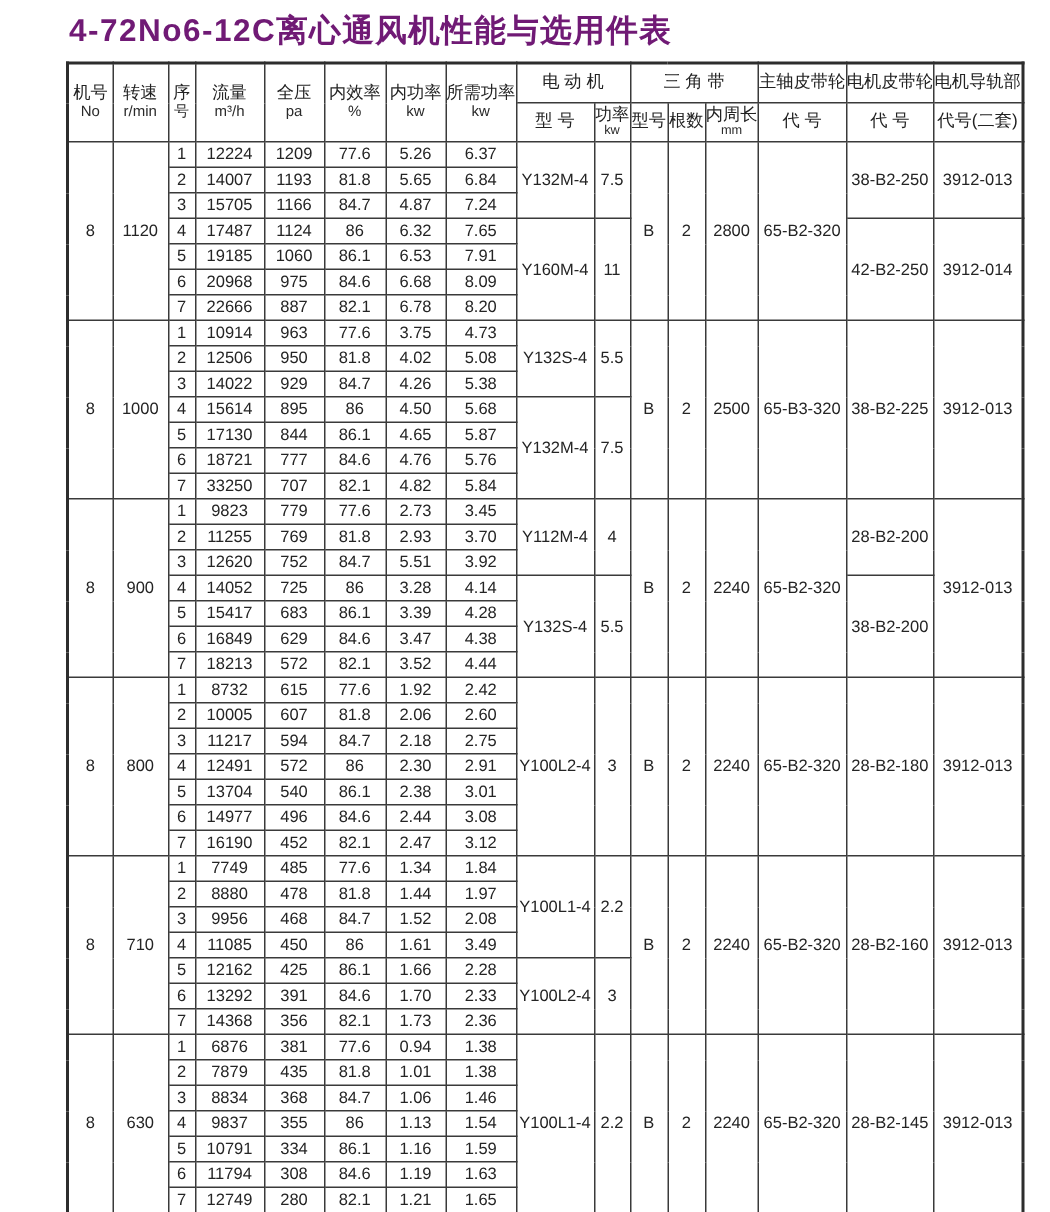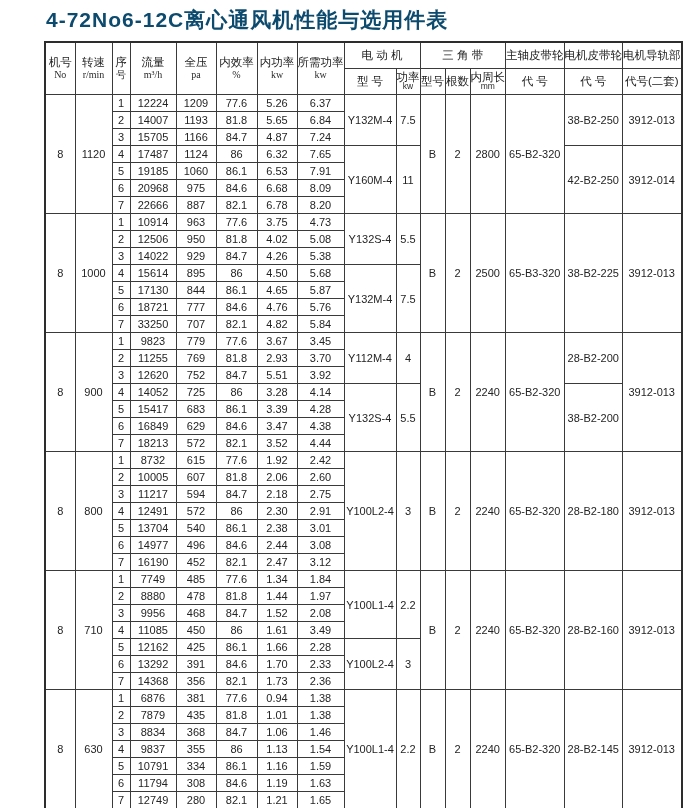--- a/index.html
+++ b/index.html
@@ -3,34 +3,34 @@
 <meta charset="utf-8">
 <style>
   html,body{margin:0;padding:0;background:#ffffff;}
   body{
     width:700px;height:808px;overflow:hidden;
     font-family:"Liberation Sans","DejaVu Sans",sans-serif;
     color:#1c1c1c;
   }
   .page-title{
     font-size:21px;font-weight:bold;letter-spacing:1px;
-    margin:6px 0 7px 46px;color:#0c4a6e;
+    margin:6px 0 7px 46px;color:#701a75;
   }
   table.spec{
     border-collapse:collapse;margin-left:44px;table-layout:fixed;
     border:2px solid #2d2d2d;
   }
   .spec th,.spec td{
     border:1px solid #3a3a3a;text-align:center;vertical-align:middle;
     padding:0;font-weight:normal;overflow:hidden;white-space:nowrap;
   }
   .spec thead th{font-size:11.5px;line-height:1.2;height:25px;color:#222;}
   .spec thead .two-line{line-height:1.15;}
   .spec tbody td{font-size:11px;height:16px;line-height:16px;color:#242424;}
-  .unit{display:block;font-size:10px;color:#2a2a2a;font-family:Liberation Serif, serif;}
+  .unit{display:block;font-size:10px;color:#2a2a2a;}
   .unit-sm{display:block;font-size:8.5px;margin-top:-2px;color:#2a2a2a;}
   
   col.c-machine{width:30px}  col.c-speed{width:37px}   col.c-seq{width:18px}
   col.c-flow{width:46px}     col.c-press{width:40px}   col.c-eff{width:41px}
   col.c-ipow{width:40px}     col.c-rpow{width:47px}    col.c-mmodel{width:52px}
   col.c-mpow{width:20px}     col.c-btype{width:25px}   col.c-bcount{width:25px}
   col.c-blen{width:33px}     col.c-mainp{width:58px}   col.c-motp{width:56px}
   col.c-rail{width:56px}
 </style>
 </head>
@@ -253,21 +253,21 @@
         <td>4.82</td>
         <td>5.84</td>
       </tr>
       <tr>
         <td rowspan="7">8</td>
         <td rowspan="7">900</td>
         <td>1</td>
         <td>9823</td>
         <td>779</td>
         <td>77.6</td>
-        <td>3.67</td>
+        <td>2.73</td>
         <td>3.45</td>
         <td rowspan="3">Y112M-4</td>
         <td rowspan="3">4</td>
         <td rowspan="7">B</td>
         <td rowspan="7">2</td>
         <td rowspan="7">2240</td>
         <td rowspan="7">65-B2-320</td>
         <td rowspan="3">28-B2-200</td>
         <td rowspan="7">3912-013</td>
       </tr>

